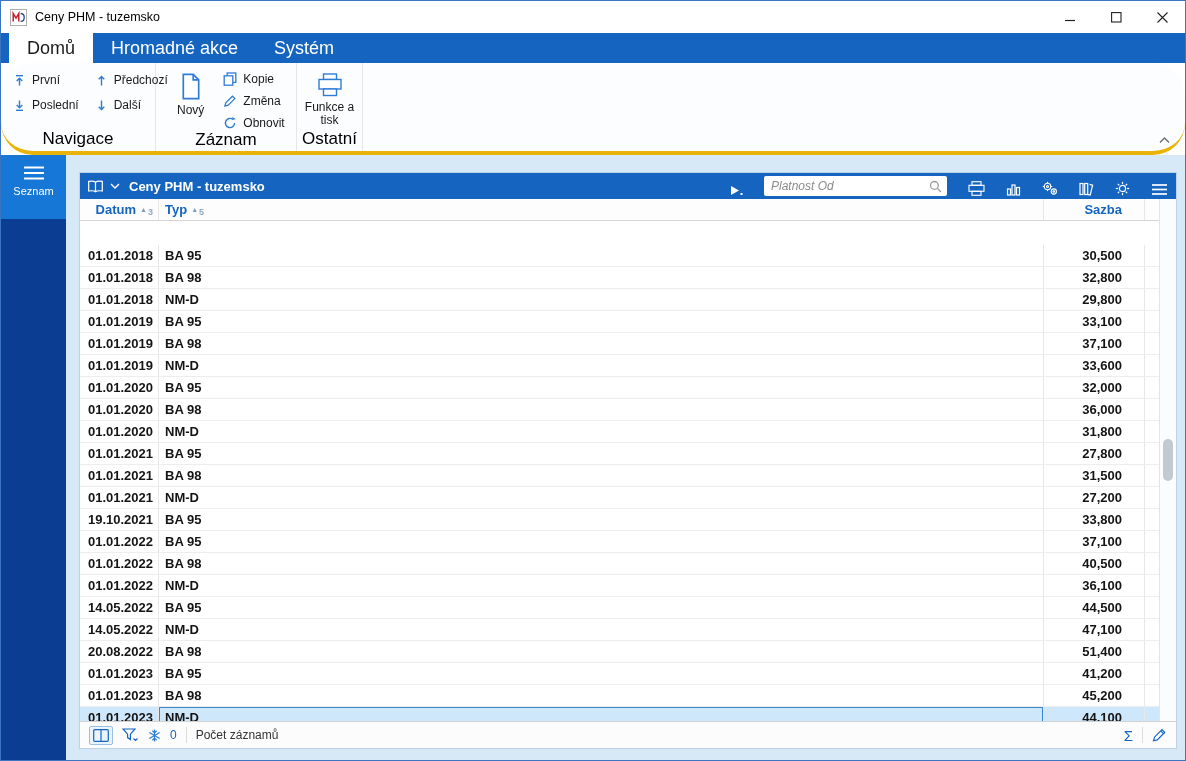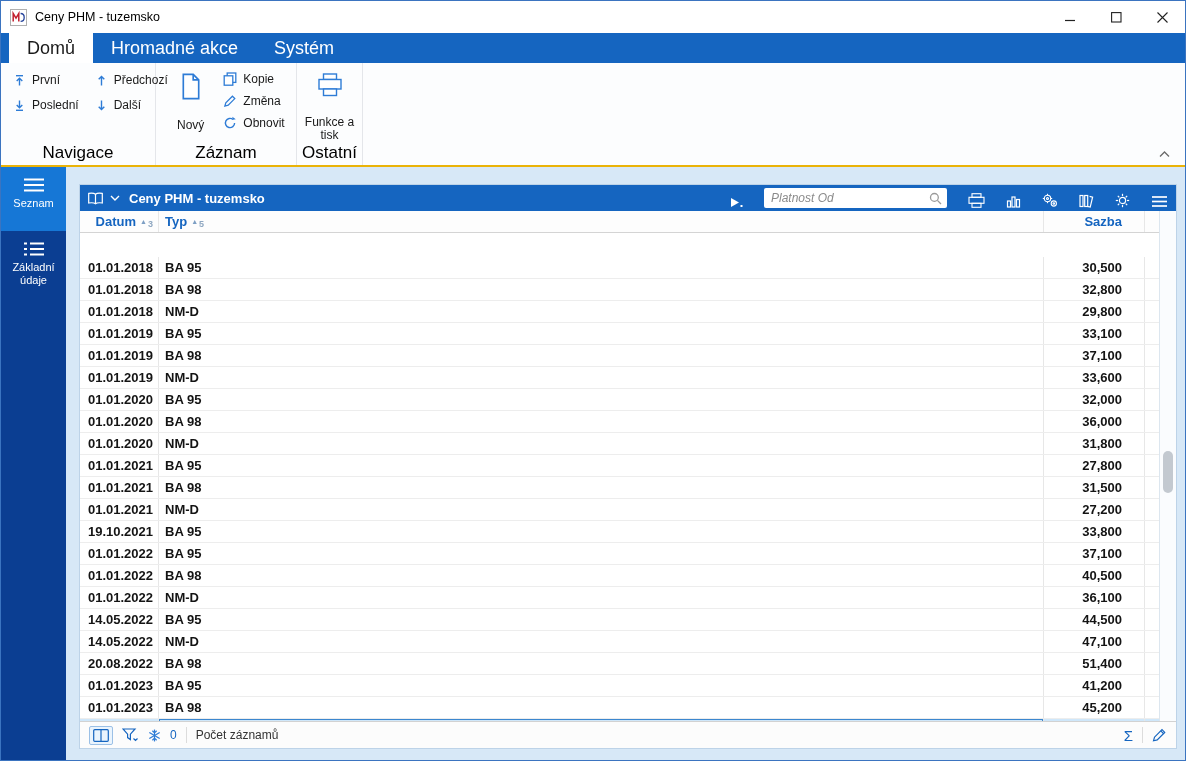--- a/index.html
+++ b/index.html
@@ -14,27 +14,27 @@
   .win-title { font-size:12.5px; color:#000; }
   .win-controls { margin-left:auto; display:flex; height:100%; }
   .wc { width:46px; height:100%; display:flex; align-items:center; justify-content:center; cursor:default; }
 
   
   .ribbon-tabs { height:30px; flex:none; background:#1565c0; display:flex; padding-left:8px; }
   .rtab { padding:0 18px; display:flex; align-items:center; color:#fff; font-size:18px; cursor:default; }
   .rtab.active { background:#fff; color:#1a1a1a; }
 
   
-  .ribbon-body { height:104px; flex:none; background:#fcfdfe; border-bottom:2px solid #eab308; display:flex; position:relative; }
+  .ribbon-body { height:92px; flex:none; background:#fcfdfe; border-bottom:4px solid #eab308; display:flex; position:relative;border-radius:32px; }
   .rgroup { display:flex; flex-direction:column; border-right:1px solid #e4e6ea; flex:none; }
   .rgroup-content { flex:1; display:flex; padding:7px 10px 0 12px; }
   .rgroup-label { height:22px; text-align:center; font-size:17px; color:#000000; line-height:19px; }
   .btn-col { display:flex; flex-direction:column; gap:11px; padding-top:3px; }
   .small-btn { display:flex; align-items:center; gap:6px; font-size:12px; color:#1a1a1a; cursor:default; white-space:nowrap; }
-  .big-btn { display:flex; flex-direction:column; align-items:center; gap:19px; font-size:12px; color:#1a1a1a; text-align:center; padding:3px 7px 0 7px; cursor:default; line-height:13px; }
+  .big-btn { display:flex; flex-direction:column; align-items:center; gap:4px; font-size:12px; color:#1a1a1a; text-align:center; padding:3px 7px 0 7px; cursor:default; line-height:13px; }
   .ric { display:flex; align-items:center; justify-content:center; }
   .collapse-chevron { position:absolute; right:15px; bottom:7px; cursor:default; display:flex; }
 
   
   .main { flex:1; display:flex; min-height:0; }
   .sidebar { width:65px; flex:none; background:#0b3e92; display:flex; flex-direction:column; }
   .side-item { min-height:64px; display:flex; flex-direction:column; align-items:center; padding:10px 2px 8px 2px; gap:4px; color:#fff; cursor:default; }
   .side-item.active { background:#1677d6; }
   .side-label { font-size:11px; text-align:center; line-height:12.5px; }
 
@@ -237,35 +237,20 @@
         <span class="ric">
             <svg width="22" height="16" viewBox="0 0 22 16">
               <g stroke="#fff" stroke-width="2">
                 <line x1="1" y1="2.5" x2="21" y2="2.5"></line>
                 <line x1="1" y1="8" x2="21" y2="8"></line>
                 <line x1="1" y1="13.5" x2="21" y2="13.5"></line>
               </g>
             </svg>
           </span>
         <span class="side-label">Seznam</span>
-      </div>
-      <div class="side-item">
-        <span class="ric">
-            <svg width="22" height="16" viewBox="0 0 22 16">
-              <g stroke="#fff" stroke-width="2">
-                <line x1="1" y1="2.5" x2="4" y2="2.5"></line>
-                <line x1="7" y1="2.5" x2="21" y2="2.5"></line>
-                <line x1="1" y1="8" x2="4" y2="8"></line>
-                <line x1="7" y1="8" x2="21" y2="8"></line>
-                <line x1="1" y1="13.5" x2="4" y2="13.5"></line>
-                <line x1="7" y1="13.5" x2="21" y2="13.5"></line>
-              </g>
-            </svg>
-          </span>
-        <span class="side-label">Základní údaje</span>
       </div>
     </div>
 
     <div class="content">
       <div class="panel">
 
         <div class="panel-header">
           <span class="hicon">
               <svg width="17" height="13" viewBox="0 0 16 13">
                 <path d="M8 2.2C6.5 1 4 1 1.2 1.4V11c2.8-.4 5.3-.4 6.8.8 1.5-1.2 4-1.2 6.8-.8V1.4C12 1 9.5 1 8 2.2z" fill="none" stroke="#fff" stroke-width="1.2"></path>

